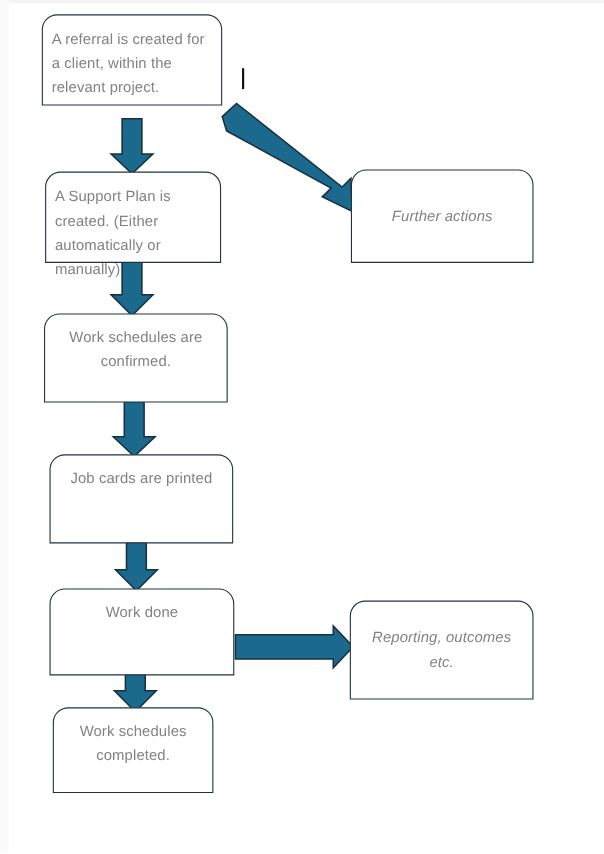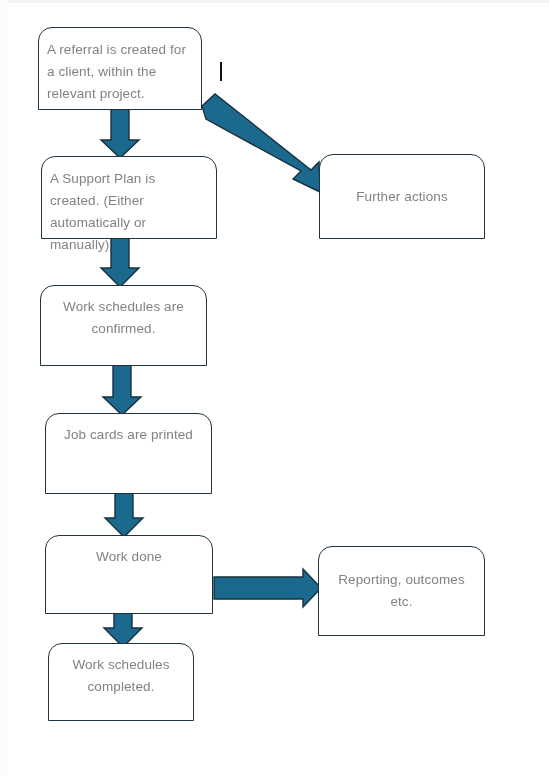--- a/index.html
+++ b/index.html
@@ -70,20 +70,21 @@
     padding: 10px 10px 0 10px;
   }
   .node.align-center-top .node-text {
     text-align: center;
   }
   
   .node.align-center {
     justify-content: center;
     align-items: center;
     padding: 4px 10px;
+    font-style: italic;
   }
   .node.align-center .node-text {
     text-align: center;
   }
   .caret {
     position: absolute;
     width: 1.5px;
     background: #141414;
   }
 </style>
@@ -119,25 +120,25 @@
 
     <g>
       <polygon points="114,613 132,613 132,628 142,628 123,647 104,628 114,628" fill="#1b6a8e" stroke="#16303f" stroke-width="1.4" stroke-linejoin="miter"></polygon>
     </g>
 
     <g>
       <polygon points="214,577 303,577 303,569 321,588 303,607 303,599 214,599" fill="#1b6a8e" stroke="#16303f" stroke-width="1.4" stroke-linejoin="miter"></polygon>
     </g>
   </svg>
 
-  <div class="node align-left" style="left:38px; top:27px; width:164px; height:83px;">
+  <div class="node align-left" style="left:38px; top:13px; width:164px; height:83px;">
     <span class="node-text">A referral is created for a client, within the relevant project.</span>
   </div>
 
-  <div class="node align-left" style="left:41px; top:156px; width:176px; height:83px;">
+  <div class="node align-left" style="left:41px; top:156px; width:160px; height:83px;">
     <span class="node-text">A Support Plan is created. (Either automatically or manually)</span>
   </div>
 
   <div class="node align-center-top" style="left:40px; top:285px; width:167px; height:81px;">
     <span class="node-text">Work schedules are confirmed.</span>
   </div>
 
   <div class="node align-center-top" style="left:45px; top:535px; width:168px; height:79px;">
     <span class="node-text">Work done</span>
   </div>

